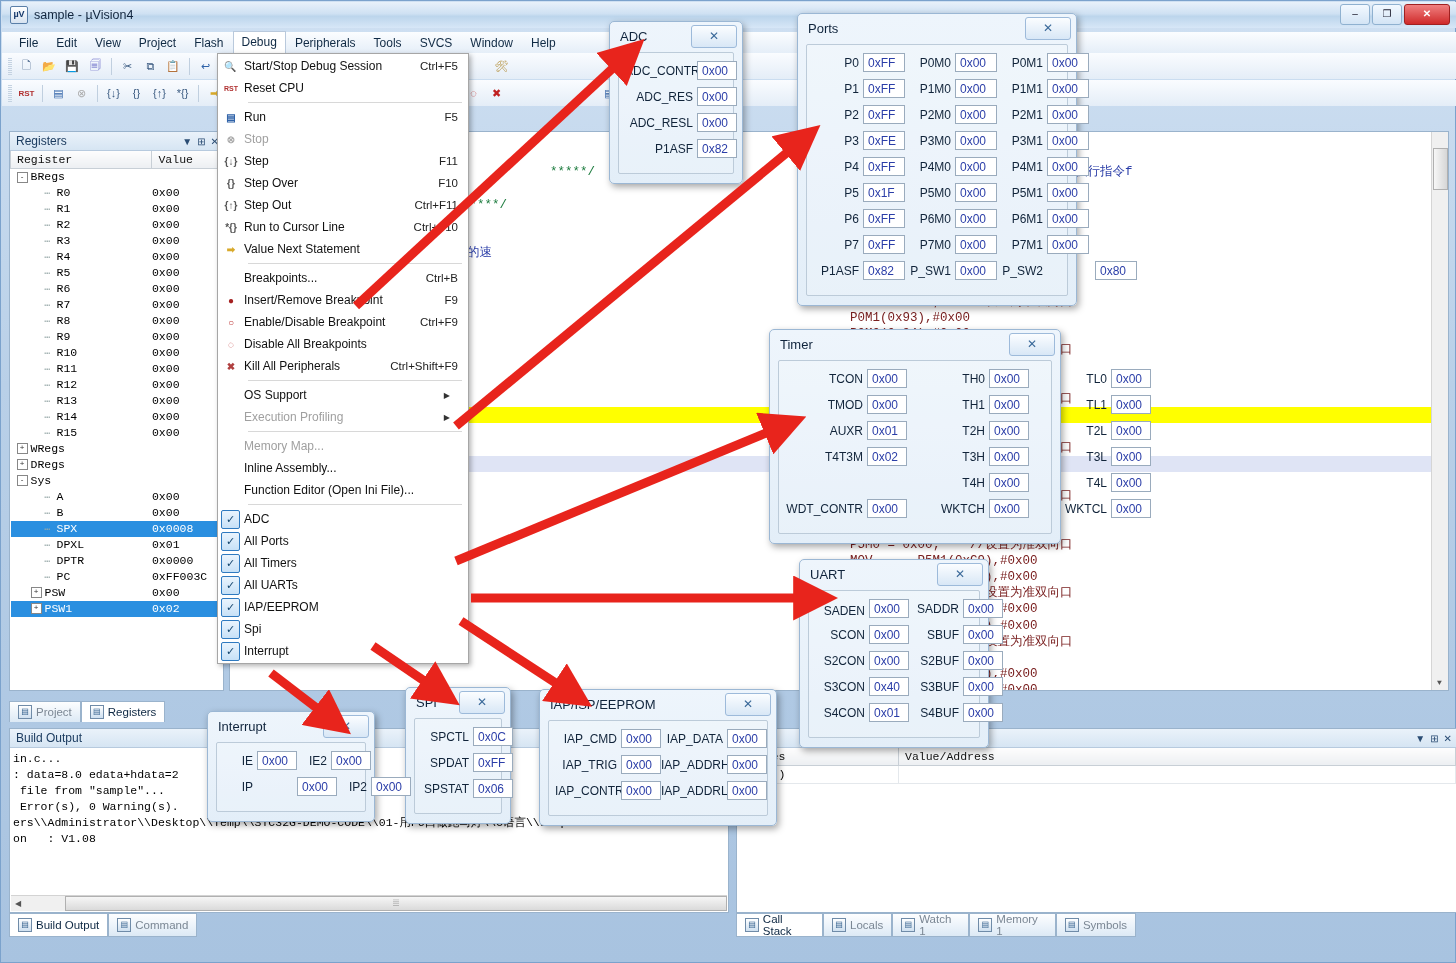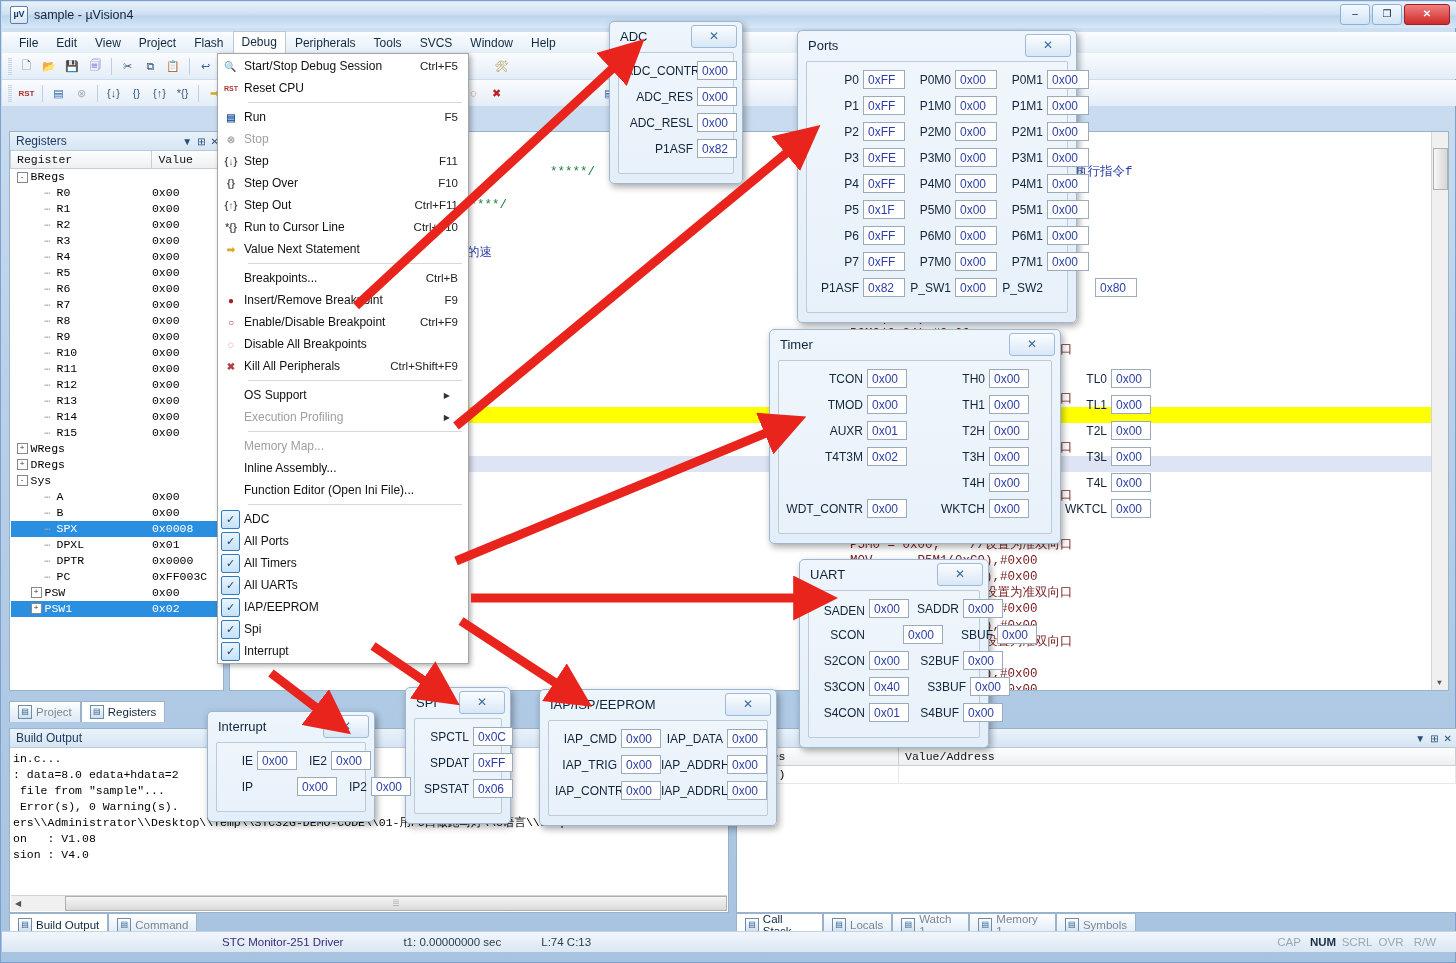--- a/index.html
+++ b/index.html
@@ -439,21 +439,21 @@
 
   <div class="build-panel">
     <div class="panel-head">
       <span>Build Output</span>
       <span class="pbtns">
         <span>▼</span>
         <span>⊞</span>
         <span>✕</span>
       </span>
     </div>
-    <div class="build-body" id="build-body"><div>in.c...</div><div></div><div>: data=8.0 edata+hdata=2                                    de=</div><div> file from "sample"...</div><div> Error(s), 0 Warning(s).</div><div>ers\\Administrator\\Desktop\\Temp\\STC32G-DEMO-CODE\\01-用P6口做跑马灯\\C语言\\sample"</div><div>on   : V1.08</div><div>sion : V4.0</div></div>
+    <div class="build-body" id="build-body"><div>in.c...</div><div></div><div>: data=8.0 edata+hdata=2                                    de=</div><div> file from "sample"...</div><div> Error(s), 0 Warning(s).</div><div>ers\\Administrator\\Desktop\\Temp\\STC32G-DEMO-CODE\\01-用P6口做跑马灯\\C语言\\sample"</div><div>on   : V1.08</div></div>
     <div class="hscroll">
       <div class="hs-arrow">◀</div>
       <div class="hs-thumb">⦙⦙⦙</div>
     </div>
   </div>
 
   <div class="bottom-tabs" id="bottom-tabs">
       <div class="btab active">
         <span style="width: 12px; height: 12px; display: inline-block; border: 1px solid rgb(111, 139, 168); background: linear-gradient(rgb(255, 255, 255), rgb(207, 224, 240)); font-size: 8px; line-height: 11px; text-align: center; color: rgb(43, 90, 136);">▤</span>
         <span>Build Output</span>
@@ -504,37 +504,20 @@
       <div class="btab">
         <span style="width: 12px; height: 12px; display: inline-block; border: 1px solid rgb(111, 139, 168); background: linear-gradient(rgb(255, 255, 255), rgb(207, 224, 240)); font-size: 8px; line-height: 11px; text-align: center; color: rgb(43, 90, 136);">▤</span>
         <span>Memory 1</span>
       </div>
       <div class="btab">
         <span style="width: 12px; height: 12px; display: inline-block; border: 1px solid rgb(111, 139, 168); background: linear-gradient(rgb(255, 255, 255), rgb(207, 224, 240)); font-size: 8px; line-height: 11px; text-align: center; color: rgb(43, 90, 136);">▤</span>
         <span>Symbols</span>
       </div>
     </div>
 
-  <div class="statusbar">
-    <div style="flex:0 0 210px"></div>
-    <div class="sb-cell" style="border:none;color:#3b2a7a">STC Monitor-251 Driver</div>
-    <div style="flex:0 0 40px"></div>
-    <div class="sb-cell" style="border:none">t1: 0.00000000 sec</div>
-    <div style="flex:0 0 20px"></div>
-    <div class="sb-cell" style="border:none">L:74 C:13</div>
-    <div style="flex:1"></div>
-    <div id="sb-flags" style="display:flex">
-        <div class="sb-flag">CAP</div>
-        <div class="sb-flag on">NUM</div>
-        <div class="sb-flag">SCRL</div>
-        <div class="sb-flag">OVR</div>
-        <div class="sb-flag">R/W</div>
-      </div>
-    <div style="width:14px"></div>
-  </div>
 
   <div class="dropdown" id="debug-dropdown">
       <div class="dd-row">
         <div class="dd-ico" style="color: rgb(176, 48, 48); font-size: 10px; font-weight: bold;">🔍</div>
         <div class="dd-label">Start/Stop Debug Session</div>
         <div class="dd-key">Ctrl+F5</div>
       </div>
       <div class="dd-row">
         <div class="dd-ico" style="color: rgb(176, 48, 48); font-size: 7px; font-weight: bold;">RST</div>
         <div class="dd-label">Reset CPU</div>
@@ -688,21 +671,21 @@
             </div>
           </div>
           <div class="fldrow">
             <div class="fld" style="flex: 1 1 0px;">
               <div class="fld-lbl" style="width: 68px;">P1ASF</div>
               <div class="fld-box" style="width: 40px;">0x82</div>
             </div>
           </div>
         </div>
       </div>
-      <div class="dlg" style="left: 796px; top: 29px; width: 278px;">
+      <div class="dlg" style="left: 796px; top: 12px; width: 278px;">
         <div class="dlg-title">
           <span>Ports</span>
           <div class="dlg-close">✕</div>
         </div>
         <div class="dlg-group">
           <div class="fldrow">
             <div class="fld" style="flex: 1 1 0px;">
               <div class="fld-lbl" style="width: 46px;">P0</div>
               <div class="fld-box" style="width: 42px;">0xFF</div>
             </div>
@@ -931,21 +914,21 @@
             <div class="fld" style="flex: 1 1 0px; align-items: flex-end;">
               <div class="fld-lbl" style="width: 50px;">SADEN</div>
               <div class="fld-box" style="width: 40px;">0x00</div>
             </div>
             <div class="fld" style="flex: 1 1 0px;">
               <div class="fld-lbl" style="width: 50px;">SADDR</div>
               <div class="fld-box" style="width: 40px;">0x00</div>
             </div>
           </div>
           <div class="fldrow">
-            <div class="fld" style="flex: 1 1 0px; gap: 34px;">
+            <div class="fld" style="flex: 1 1 0px;">
               <div class="fld-lbl" style="width: 50px;">SCON</div>
               <div class="fld-box" style="width: 40px;">0x00</div>
             </div>
             <div class="fld" style="flex: 1 1 0px;">
               <div class="fld-lbl" style="width: 50px;">SBUF</div>
               <div class="fld-box" style="width: 40px;">0x00</div>
             </div>
           </div>
           <div class="fldrow">
             <div class="fld" style="flex: 1 1 0px;">
@@ -955,21 +938,21 @@
             <div class="fld" style="flex: 1 1 0px;">
               <div class="fld-lbl" style="width: 50px;">S2BUF</div>
               <div class="fld-box" style="width: 40px;">0x00</div>
             </div>
           </div>
           <div class="fldrow">
             <div class="fld" style="flex: 1 1 0px;">
               <div class="fld-lbl" style="width: 50px;">S3CON</div>
               <div class="fld-box" style="width: 40px;">0x40</div>
             </div>
-            <div class="fld" style="flex: 1 1 0px; padding-left: 7px;">
+            <div class="fld" style="flex: 1 1 0px;">
               <div class="fld-lbl" style="width: 50px;">S3BUF</div>
               <div class="fld-box" style="width: 40px;">0x00</div>
             </div>
           </div>
           <div class="fldrow">
             <div class="fld" style="flex: 1 1 0px;">
               <div class="fld-lbl" style="width: 50px;">S4CON</div>
               <div class="fld-box" style="width: 40px;">0x01</div>
             </div>
             <div class="fld" style="flex: 1 1 0px;">

